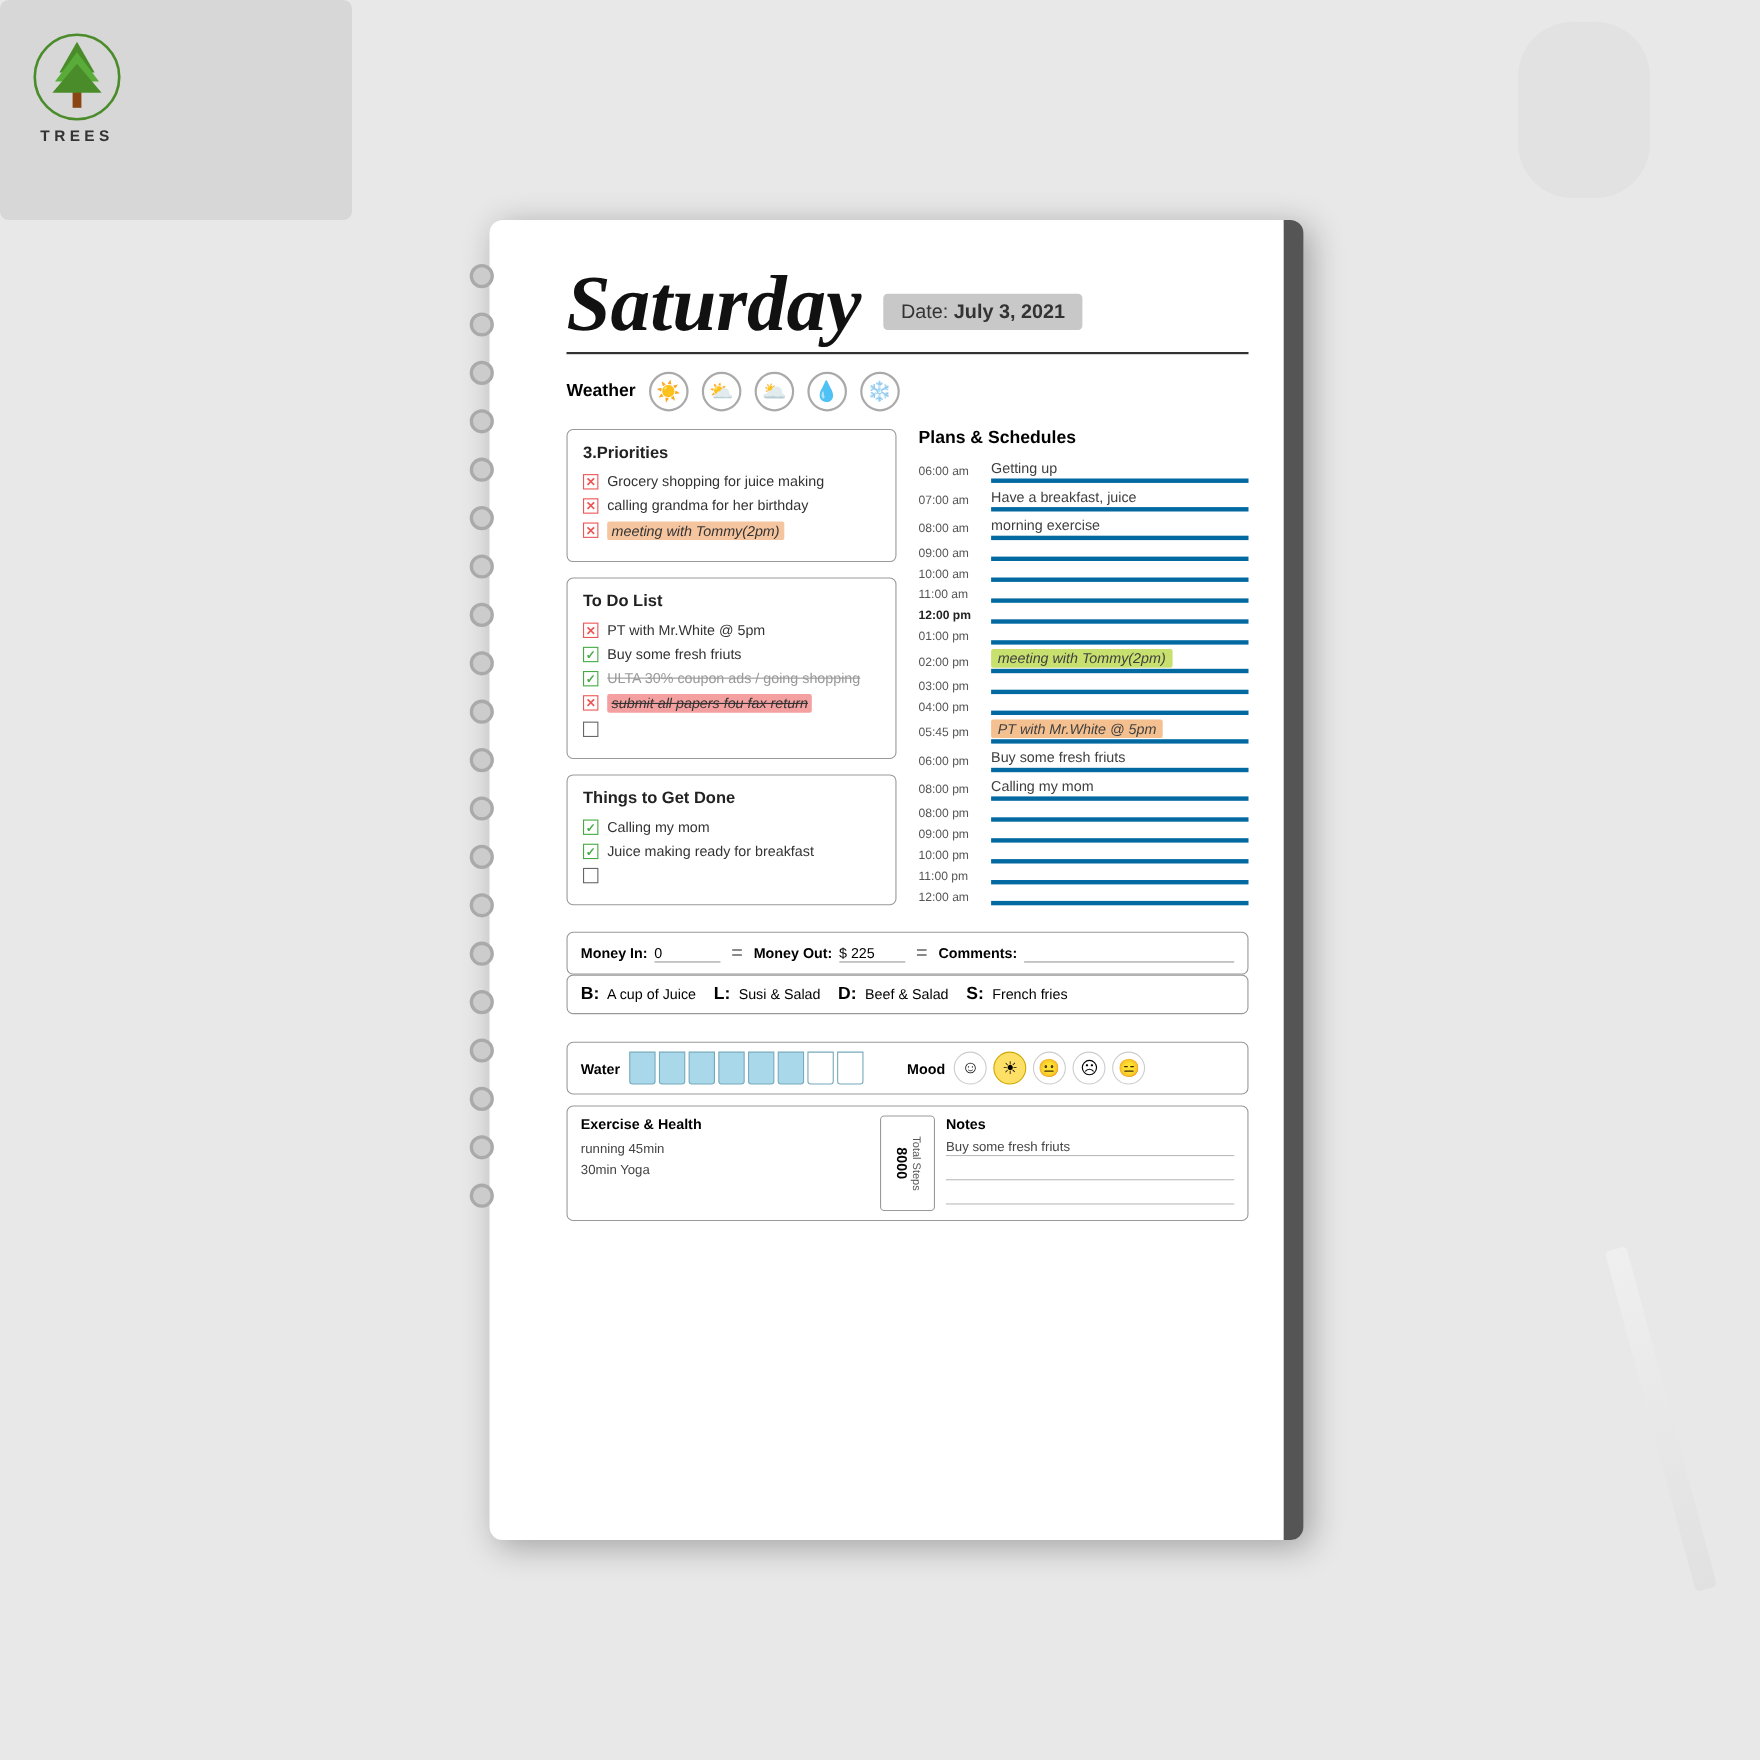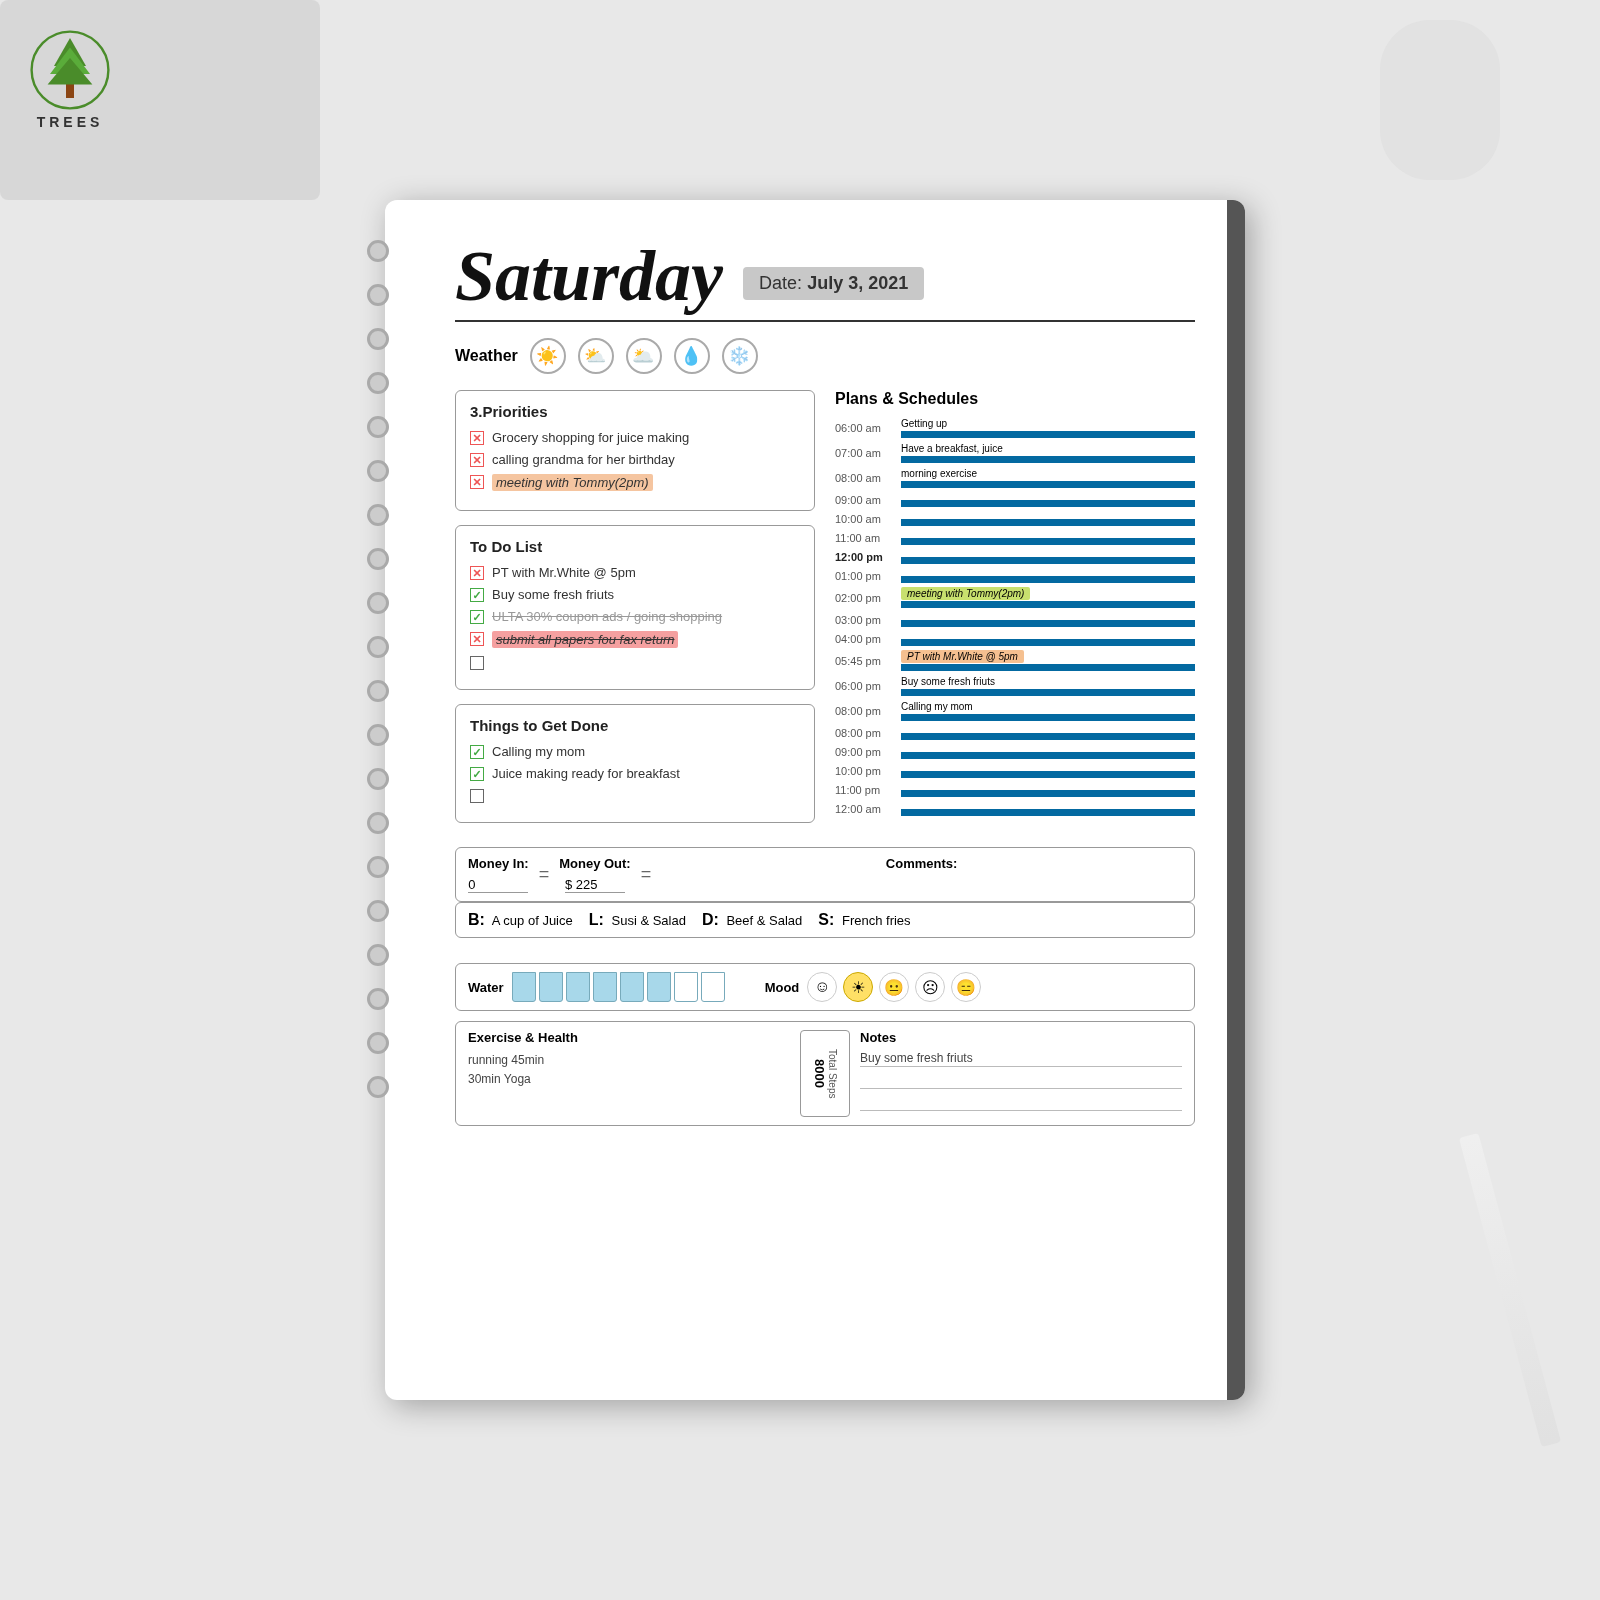--- a/index.html
+++ b/index.html
@@ -51,21 +51,21 @@
     .tree-logo svg { width: 80px; height: 80px; }
     .tree-logo-text {
       font-size: 14px;
       letter-spacing: 4px;
       color: #333;
       font-weight: bold;
     }
 
     
     .notebook {
-      width: 860px;
+      width: 740px;
       min-height: 1200px;
       background: #fff;
       border-radius: 12px;
       box-shadow: 6px 6px 30px rgba(0,0,0,0.3);
       position: relative;
       padding: 40px 50px 40px 70px;
       margin-left: 30px;
     }
 
     
@@ -216,25 +216,25 @@
       font-size: 12px;
     }
     .time-label {
       min-width: 58px;
       color: #555;
       font-size: 11px;
     }
     .time-label.bold { font-weight: bold; color: #222; }
     .schedule-line {
       flex: 1;
-      border-bottom: 7px solid #0369a1;
+      border-bottom: 4px solid #0369a1;
       min-height: 14px;
       padding-bottom: 2px;
-      font-size: 10px;
-      color: #000000;
+      font-size: 13px;
+      color: #404040;
     }
     .schedule-highlight-green {
       background: #c8e06e;
       padding: 1px 6px;
       border-radius: 2px;
       font-style: italic;
     }
     .schedule-highlight-orange {
       background: #f5c090;
       padding: 1px 6px;
@@ -250,21 +250,20 @@
       border: 1.5px solid #999;
       border-radius: 6px;
       padding: 8px 12px;
       align-items: center;
     }
     .money-field {
       display: flex;
       align-items: center;
       gap: 6px;
       font-size: 13px;
-      flex-direction: column;
     }
     .money-label { font-weight: bold; }
     .money-value {
       border-bottom: 1px solid #999;
       min-width: 60px;
       font-size: 13px;
     }
     .equals { font-size: 18px; color: #666; }
     .comments-label { font-weight: bold; font-size: 13px; }
     .comments-box { flex: 1; border-bottom: 1px solid #999; min-height: 16px; }

